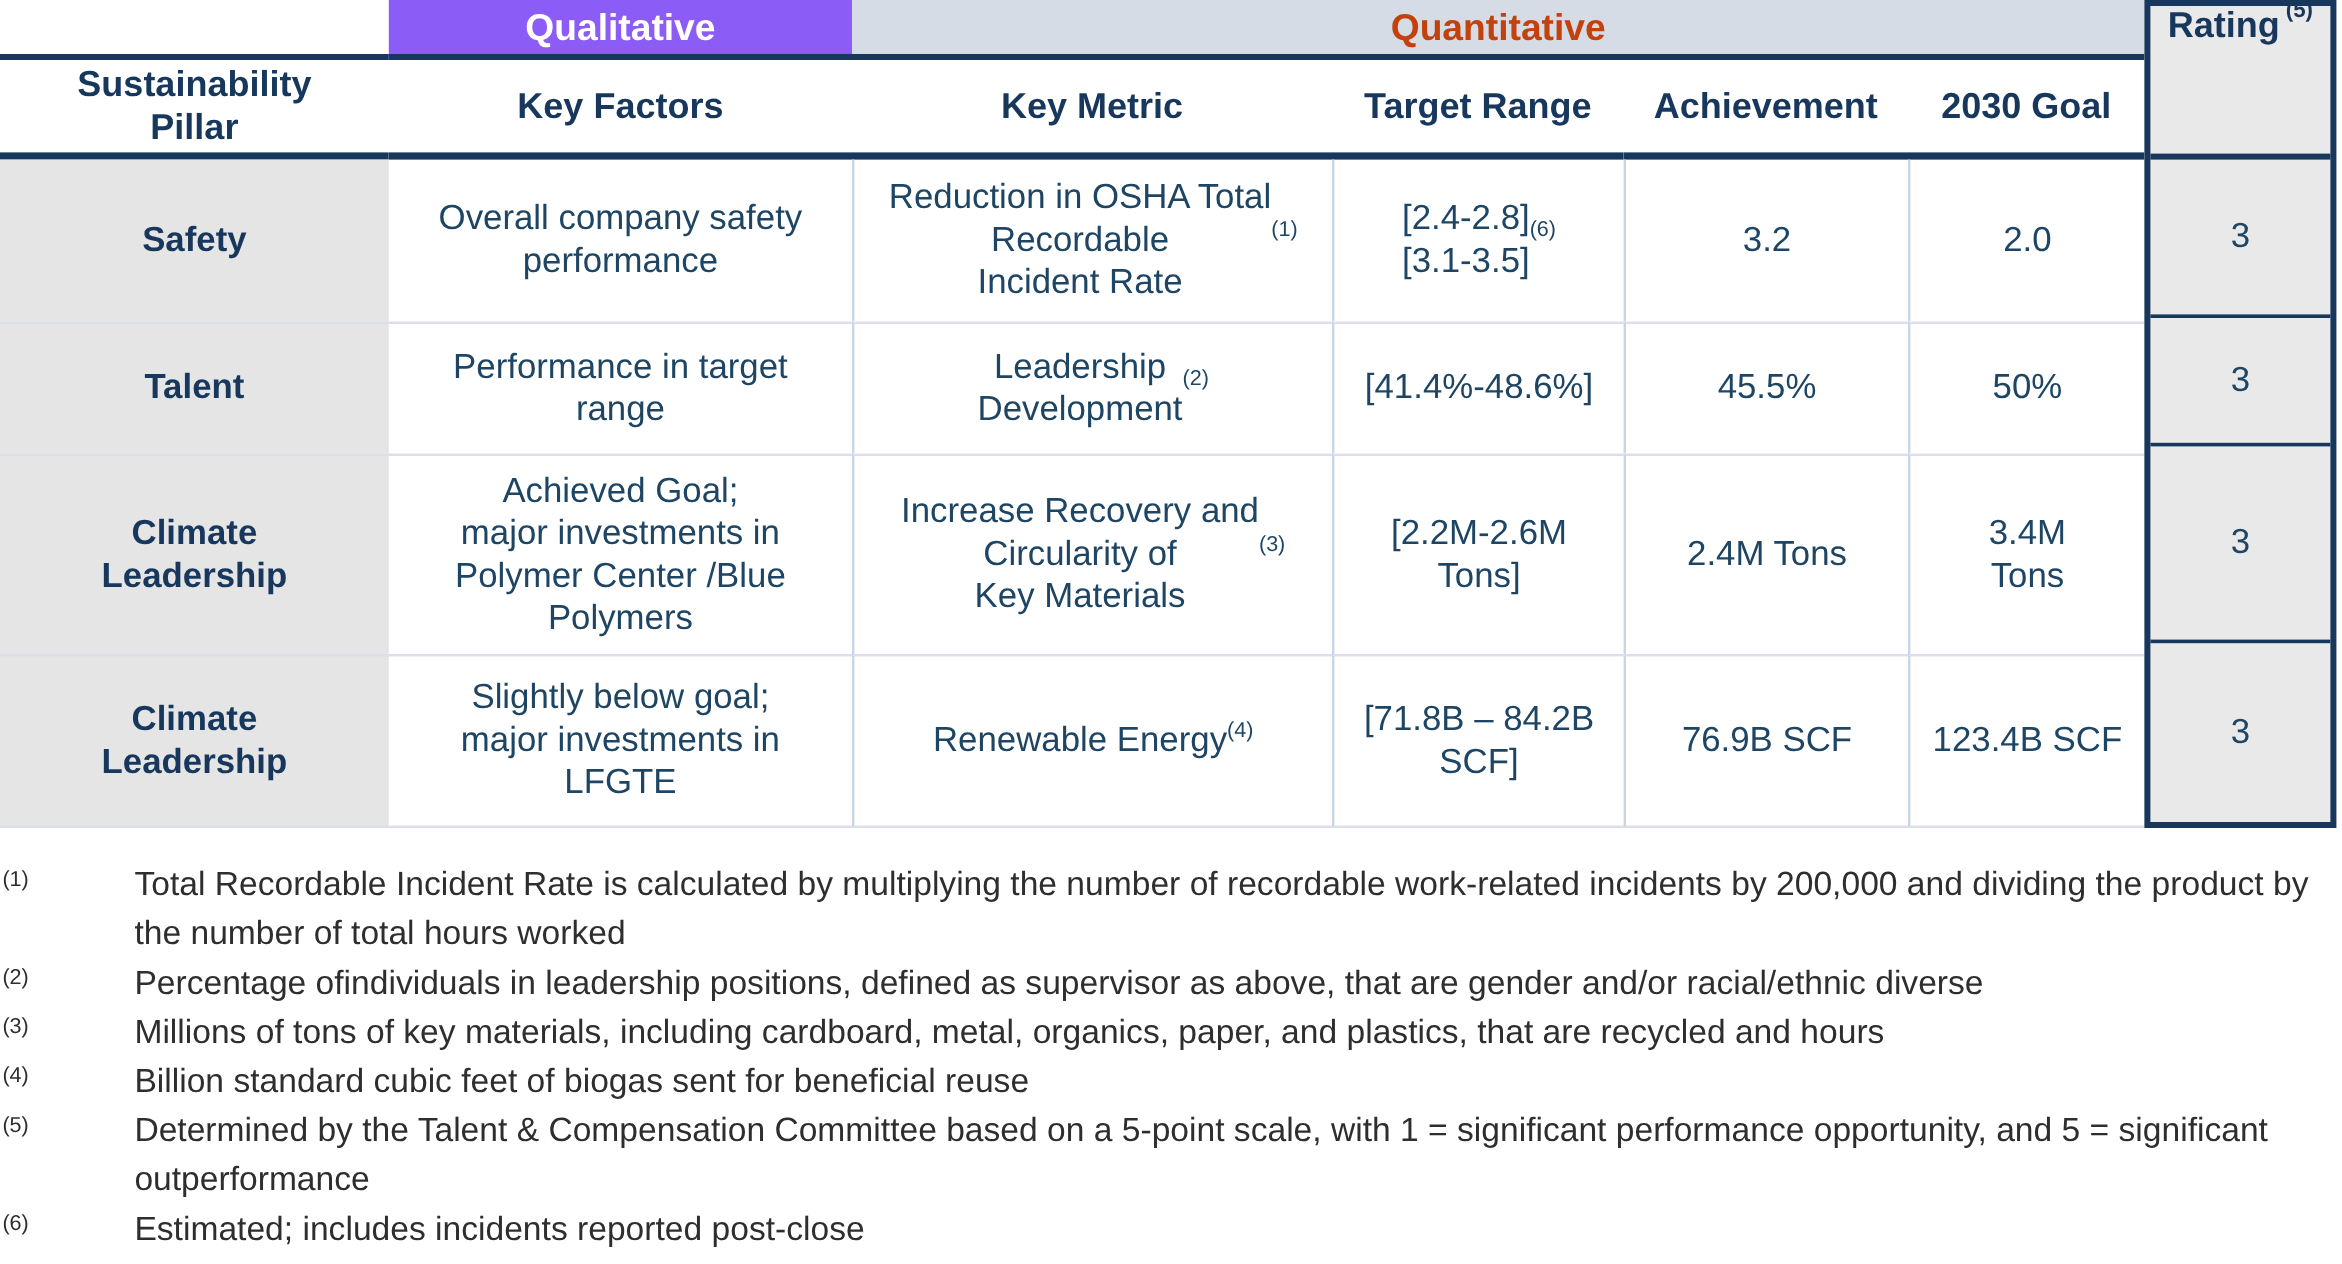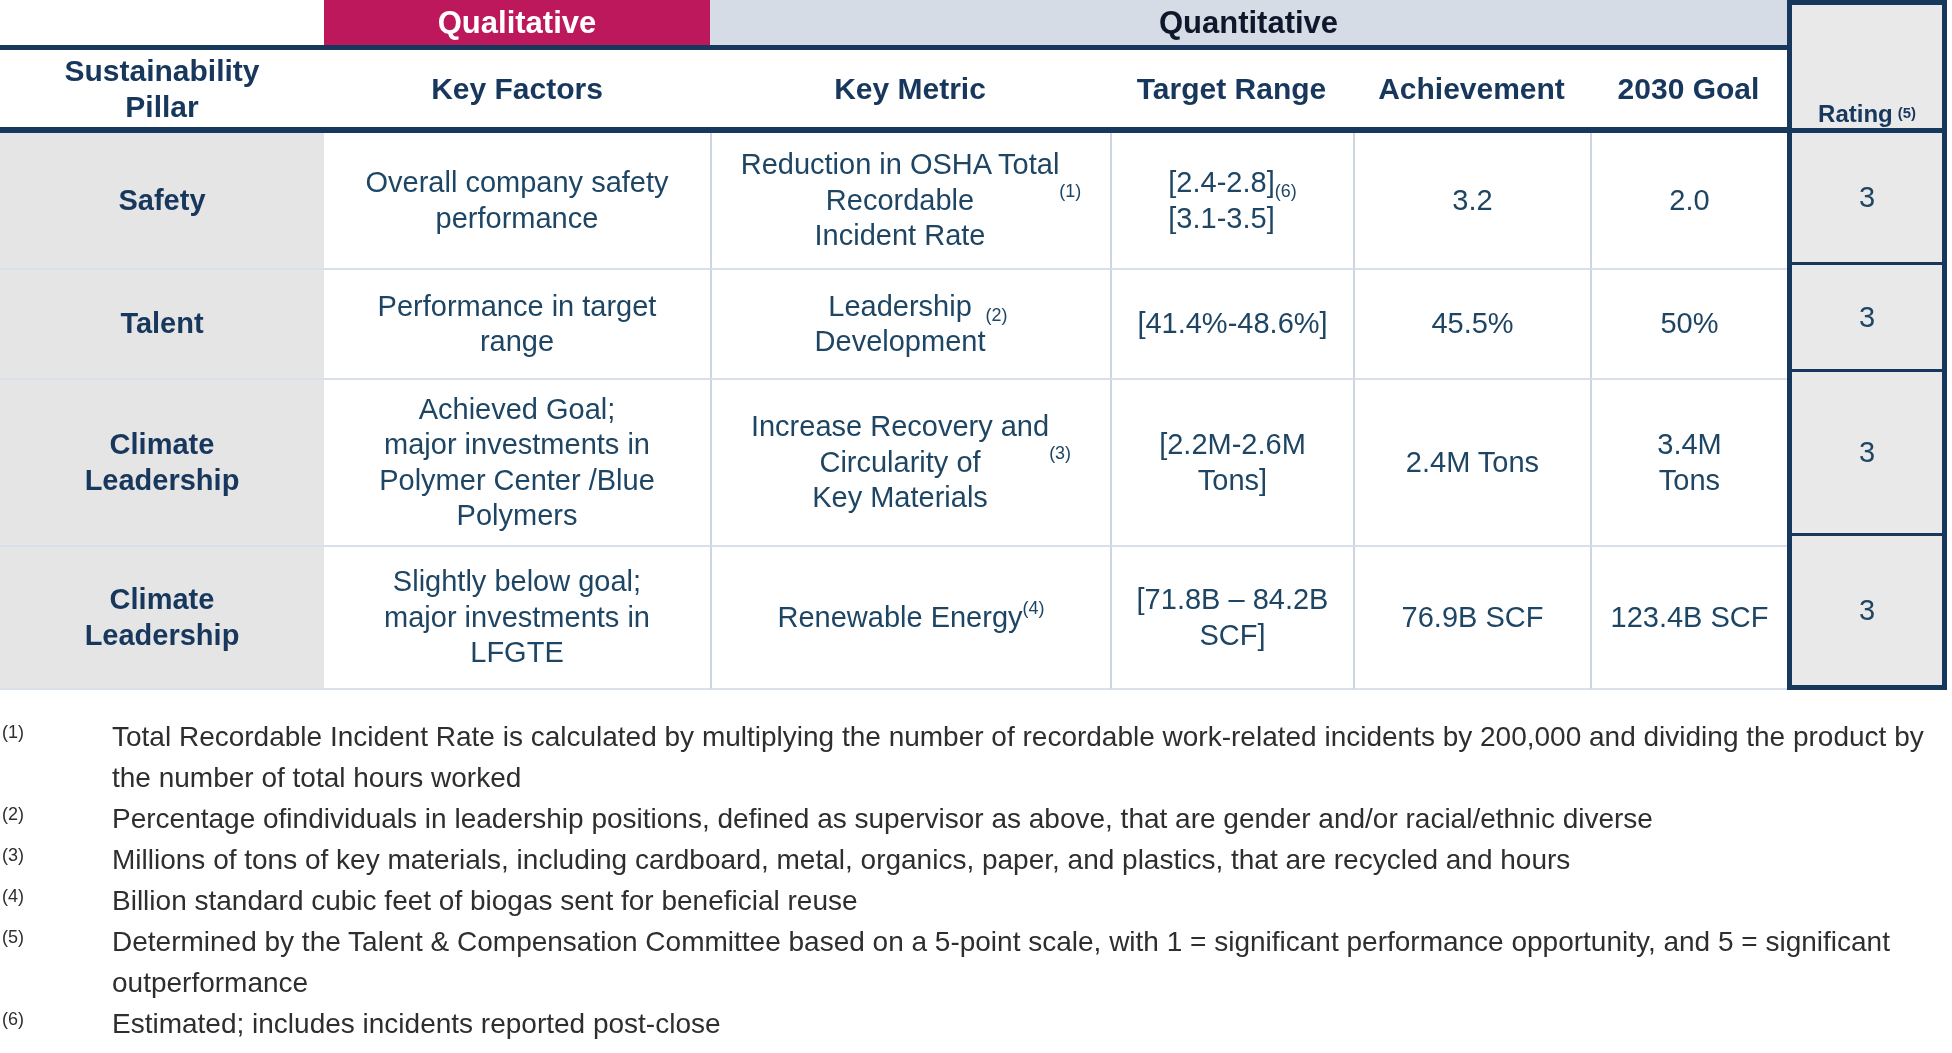--- a/index.html
+++ b/index.html
@@ -9,27 +9,27 @@
   .table-grid{
     width:1947px;
     display:grid;
     grid-template-columns:324px 386px 400px 243px 237px 197px 160px;
     grid-template-rows:50px 83px 135px 110px 167px 145px;
   }
 
   
   .corner{ grid-column:1; grid-row:1; background:#ffffff; border-bottom:5px solid #17375C; }
   .band-qual{
-    grid-column:2; grid-row:1; background:#be185d; border-bottom:5px solid #17375C;
+    grid-column:2; grid-row:1; background:#8b5cf6; border-bottom:5px solid #17375C;
     color:#ffffff; font-weight:bold; font-size:31px;
     display:flex; align-items:center; justify-content:center;
   }
   .band-quant{
     grid-column:3 / span 4; grid-row:1; background:#D6DCE5; border-bottom:5px solid #17375C;
-    color:#0f172a; font-weight:bold; font-size:31px;
+    color:#c2410c; font-weight:bold; font-size:31px;
     display:flex; align-items:center; justify-content:center;
   }
 
   
   .hcell{
     grid-row:2; background:#ffffff; border-bottom:6px solid #17375C;
     color:#17375C; font-weight:bold; font-size:30px; line-height:1.18;
     display:flex; align-items:center; justify-content:center;
     text-align:center; white-space:pre-line;
   }
@@ -48,22 +48,22 @@
   sup.s{ font-size:62%; position:relative; top:-0.45em; white-space:nowrap; }
 
   
   .rating-box{
     grid-column:7; grid-row:1 / 7;
     background:#E9E9EA; border:5px solid #17375C;
     display:flex; flex-direction:column;
   }
   .rating-head{
     height:128px; flex:none; border-bottom:5px solid #17375C;
-    color:#17375C; font-weight:bold; font-size:24px;
-    display:flex; align-items:flex-end; justify-content:center;
+    color:#17375C; font-weight:bold; font-size:30px;
+    display:flex; align-items:flex-start; justify-content:center;
   }
   .rating-head sup.s{ margin-left:5px; }
   .rating-cell{
     flex:none; display:flex; align-items:center; justify-content:center;
     color:#1E4664; font-size:29px; border-bottom:3px solid #17375C;
   }
   .rc-1{ height:132px; } .rc-2{ height:107px; } .rc-3{ height:164px; }
   .rc-4{ flex:1; border-bottom:none; }
 
   

